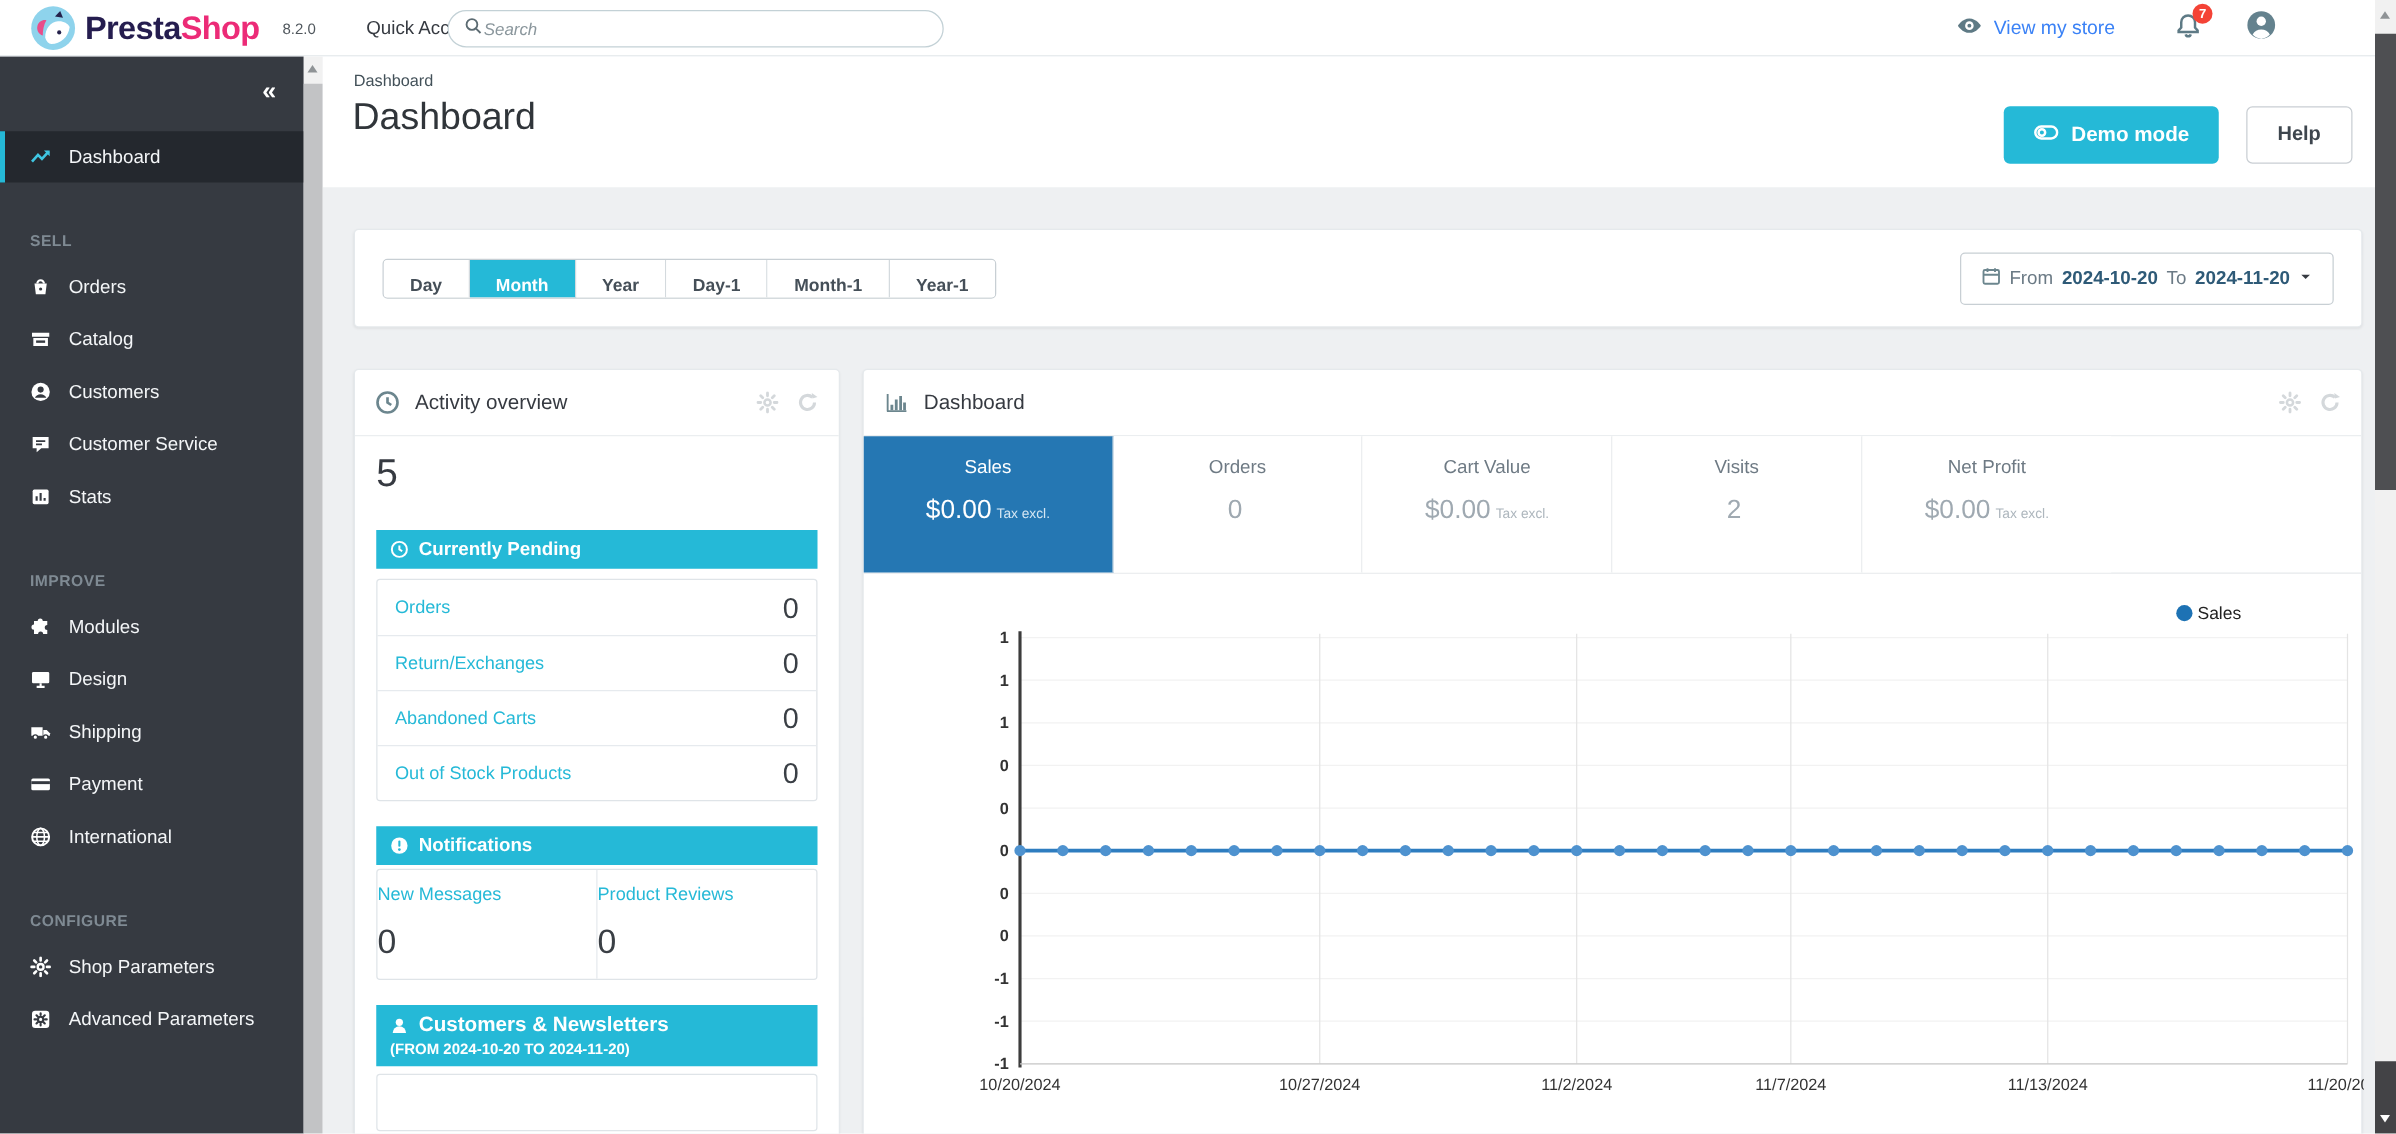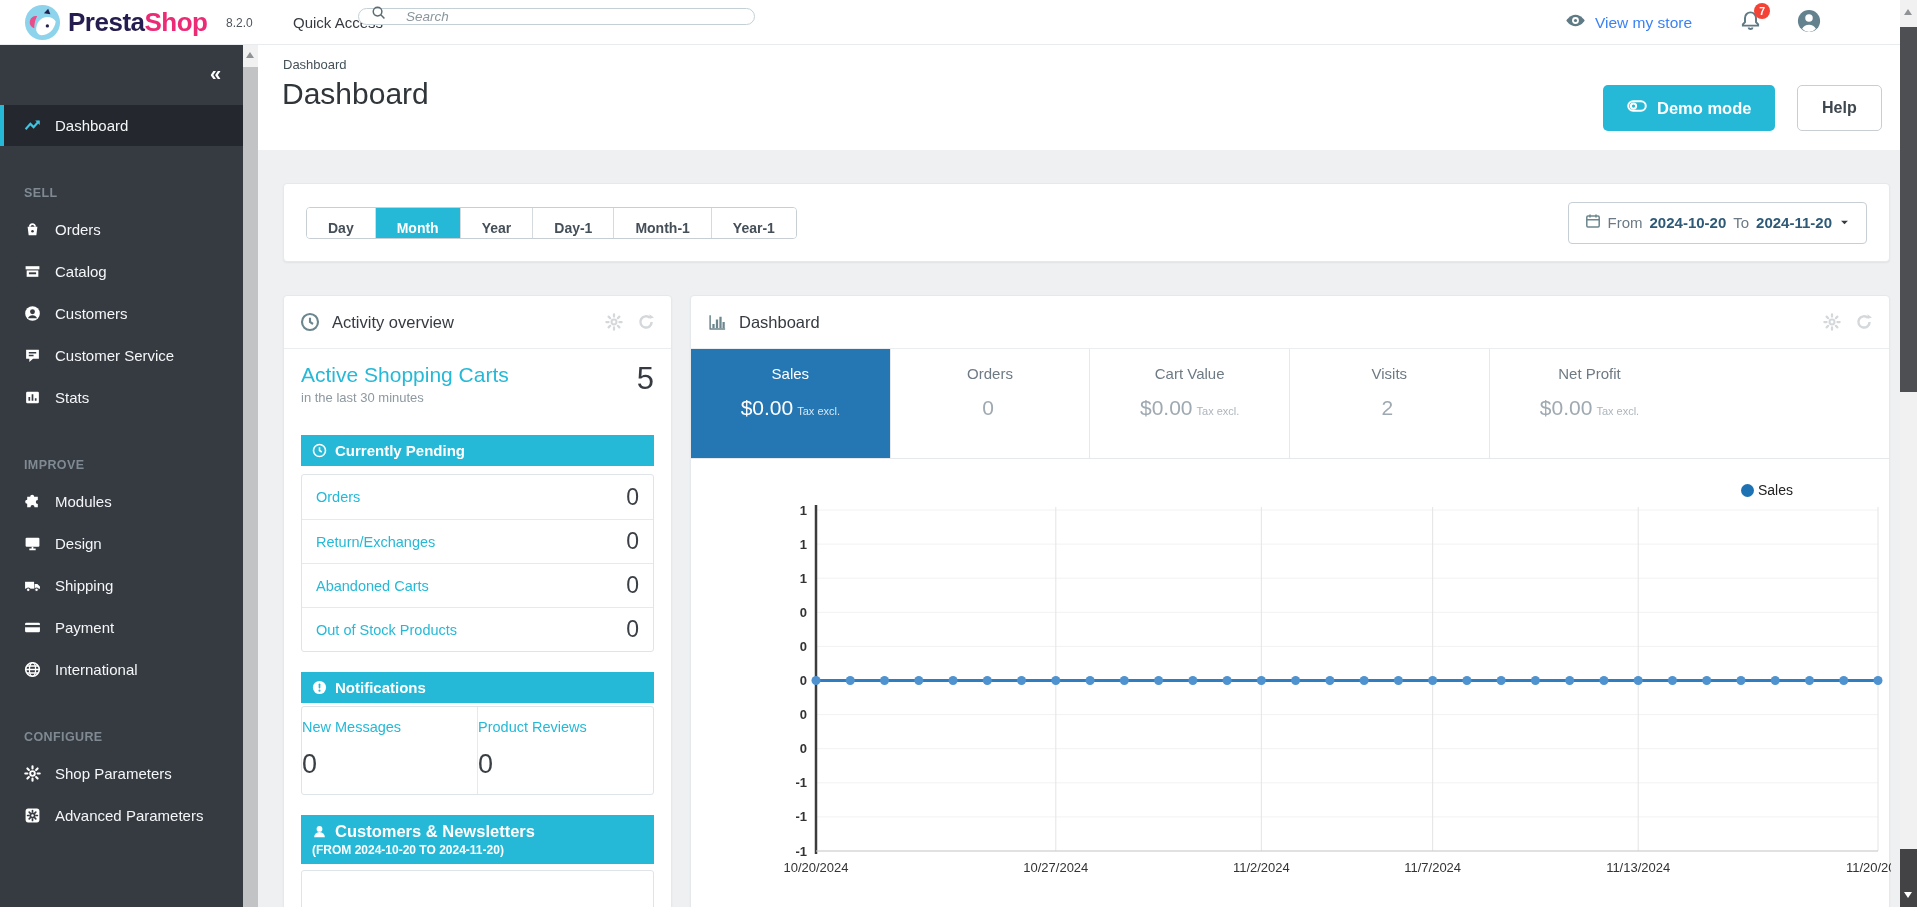--- a/index.html
+++ b/index.html
@@ -10,22 +10,22 @@
   
   .topbar{ position:absolute; left:0; top:0; width:100%; height:45px; background:#fff;
            border-bottom:1px solid #e8ecee; z-index:6; }
   .logo-mark{ position:absolute; left:24px; top:4px; width:37px; height:37px; }
   .brand{ position:absolute; left:68px; top:7px; font-size:26px; font-weight:bold; letter-spacing:-0.5px; }
   .brand .presta{ color:#251d4f; } .brand .shop{ color:#ec2b77; }
   .version{ position:absolute; left:226px; top:16px; font-size:12px; color:#4f565c; }
   .quick-access{ position:absolute; left:233px; top:0; height:45px; display:flex; align-items:center; gap:7px;
                  padding:0 10px; left:283px; font-size:15px; color:#363a41; cursor:pointer; }
   .qa-caret svg{ width:10px; height:10px; display:block; fill:#363a41; }
-  .search-pill{ position:absolute; left:358px; top:8px; width:397px; height:17px; border:1px solid #c3d1d6;
-                border-radius:16px; display:flex; align-items:flex-end; padding:0 12px; gap:20px; background:#fff; }
+  .search-pill{ position:absolute; left:358px; top:8px; width:397px; height:30px; border:1px solid #c3d1d6;
+                border-radius:16px; display:flex; align-items:center; padding:0 12px; gap:1px; background:#fff; }
   .search-pill svg{ width:15px; height:15px; color:#5c6b72; }
   .search-input{ border:none; outline:none; flex:1; font-size:13.5px; font-style:italic; color:#444;
                  font-family:"Liberation Sans","DejaVu Sans",sans-serif; background:transparent; }
   .search-input::placeholder{ color:#8a969c; font-style:italic; }
   .tb-right{ position:absolute; left:1565px; top:0; height:45px; display:flex; align-items:center; }
   .tb-store{ display:flex; align-items:center; gap:9px; color:#3b82f6; font-size:15.5px; cursor:pointer; }
   .tb-store svg{ width:21px; height:21px; color:#5e7a85; }
   .tb-bell{ position:relative; margin-left:48px; cursor:pointer; }
   .tb-bell svg{ width:21px; height:21px; color:#5e7a85; }
   .badge{ position:absolute; top:-7px; right:-9px; min-width:16px; height:16px; border-radius:8px;
@@ -415,24 +415,20 @@
             <span class="tool">
                 <svg viewBox="0 0 16 16">
                   <path d="M13 8a5 5 0 1 1-1.5-3.6" fill="none" stroke="currentColor" stroke-width="2.2"></path>
                   <path d="M11 1.2l.5 4 3.6-1.2z" fill="currentColor"></path>
                 </svg>
               </span>
           </span>
         </div>
         <div class="activity-body">
           <div class="carts-row">
-            <div>
-              <div class="carts-label">Active Shopping Carts</div>
-              <div class="carts-sub">in the last 30 minutes</div>
-            </div>
             <div class="carts-value">5</div>
           </div>
 
           <div class="banner">
             <span class="bn-icon">
                 <svg viewBox="0 0 16 16" fill="none" stroke="currentColor" stroke-width="1.7">
                   <circle cx="8" cy="8" r="6.4"></circle>
                   <path d="M8 4.6V8l2.4 1.6"></path>
                 </svg>
               </span>

